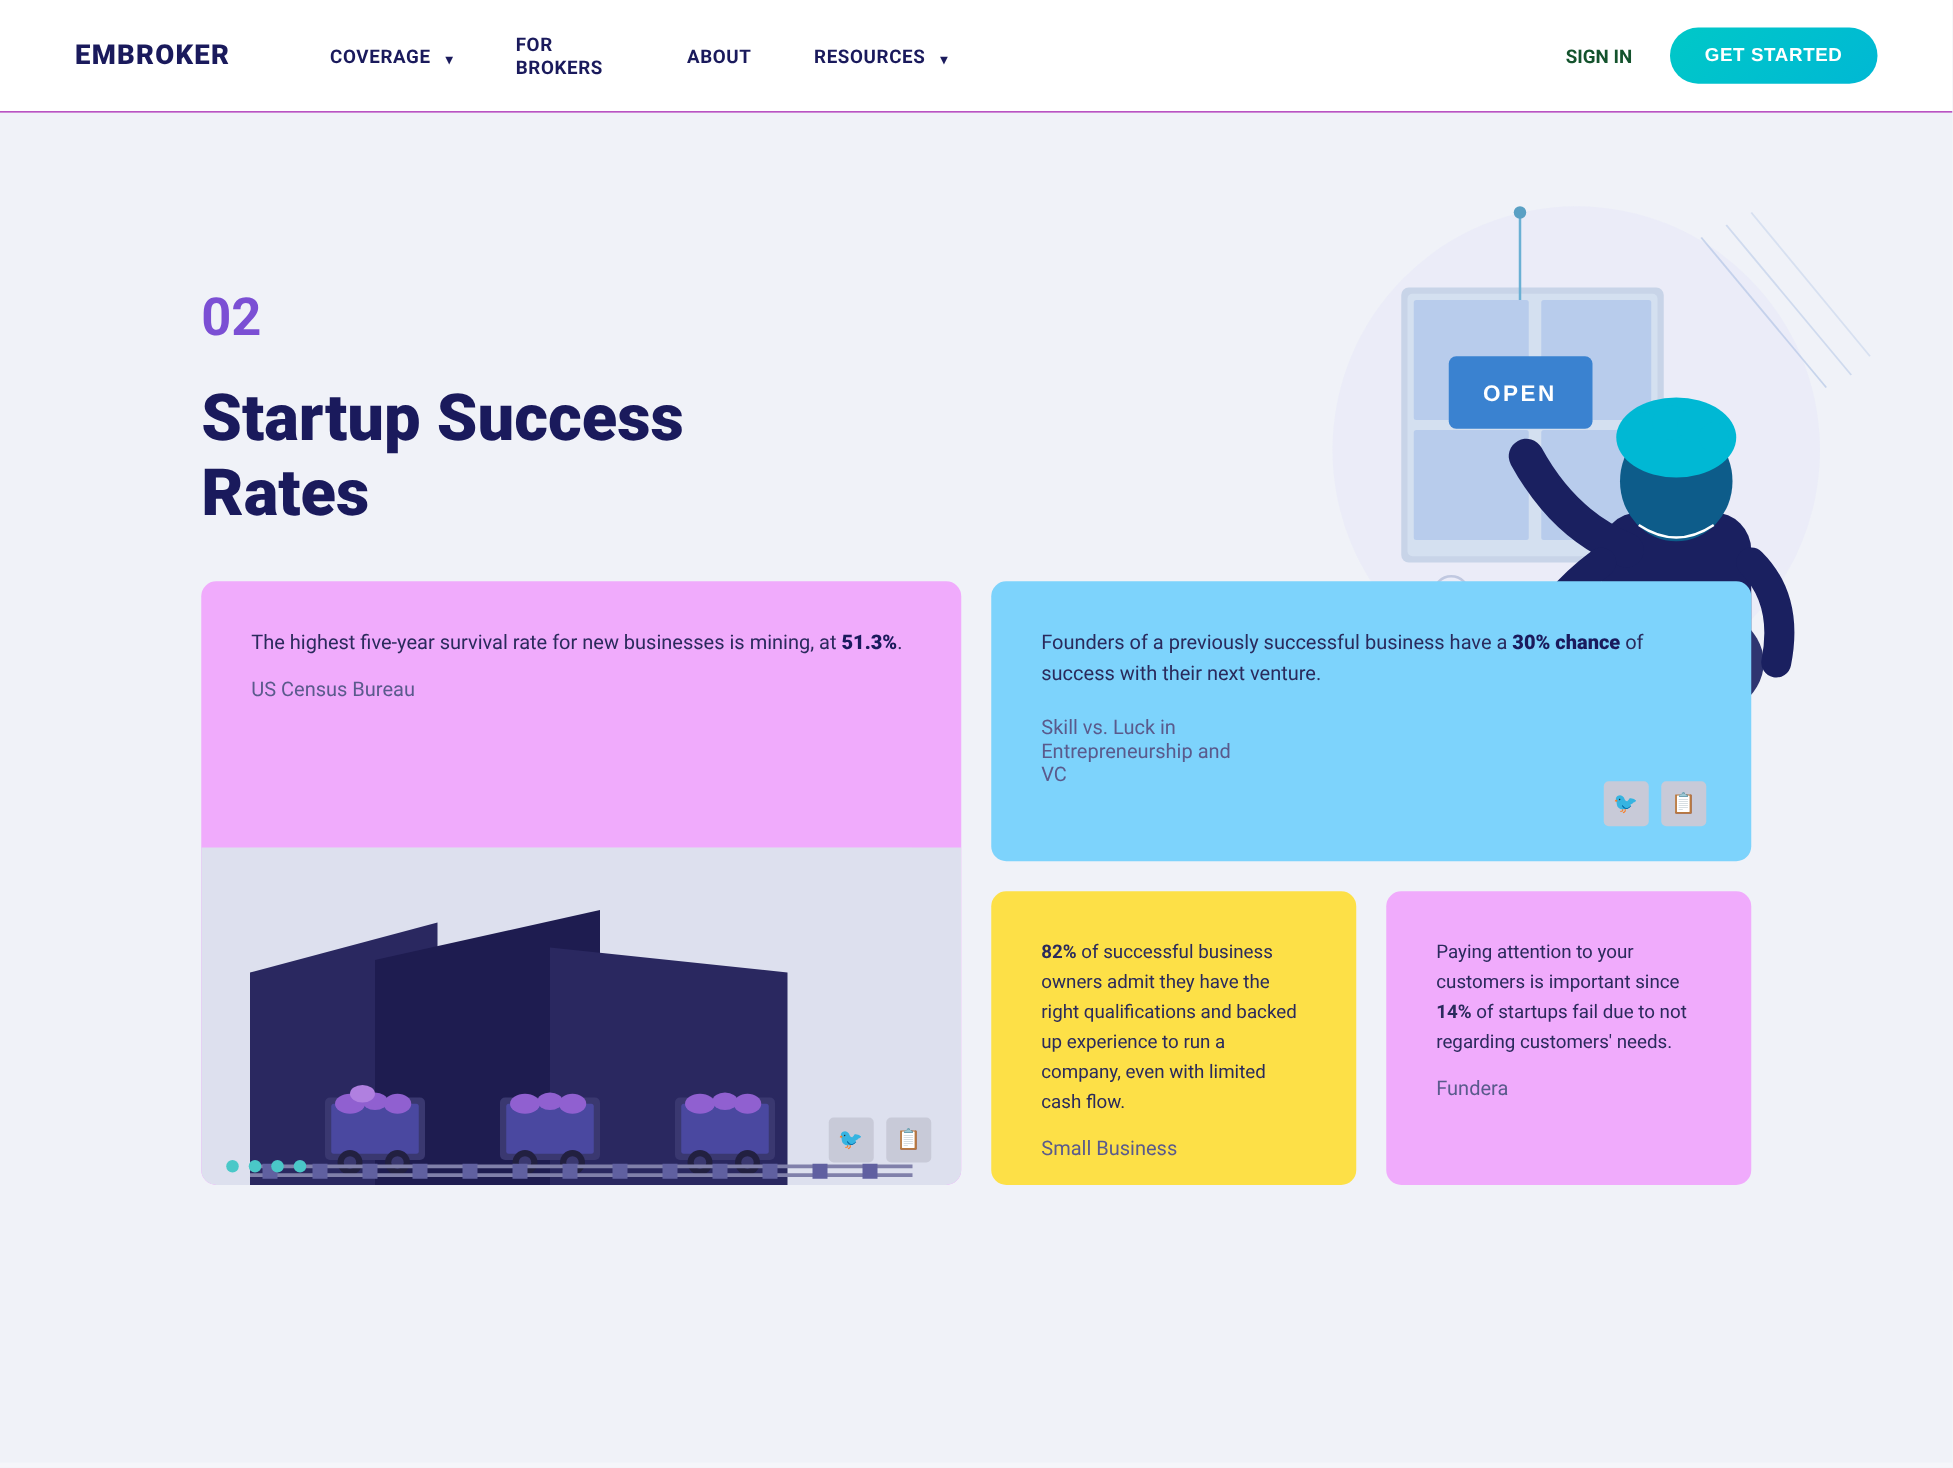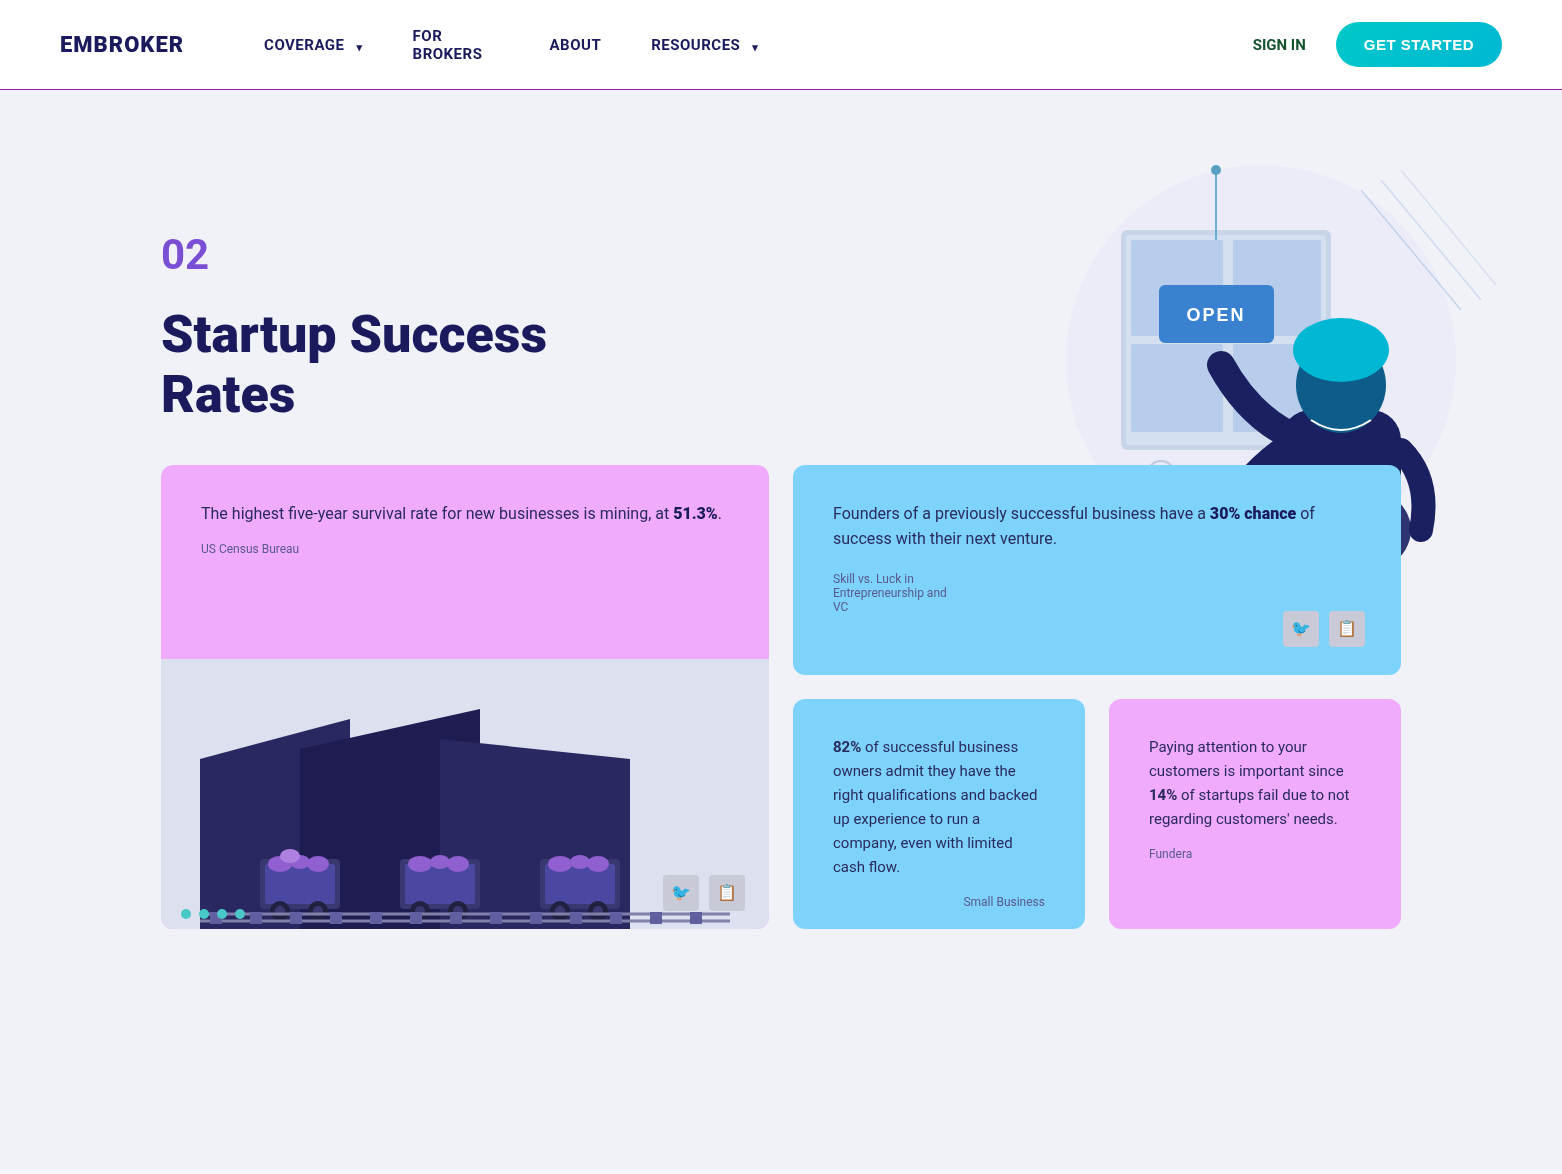--- a/index.html
+++ b/index.html
@@ -138,21 +138,21 @@
       line-height: 1.6;
       color: #2a2a5c;
     }
 
     .card-text strong {
       font-weight: 900;
       color: #1a1a5c;
     }
 
     .card-source {
-      font-size: 12px;
+      font-size: 16px;
       color: #5a5a8c;
       margin-top: 16px;
     }
 
     .card-icons {
       position: absolute;
       bottom: 28px;
       right: 36px;
       display: flex;
       gap: 10px;
@@ -388,25 +388,25 @@
 Entrepreneurship and
 VC</p>
           <div class="card-icons">
             <div class="card-icon">🐦</div>
             <div class="card-icon">📋</div>
           </div>
         </div>
 
         <div style="display:grid; grid-template-columns:1fr 1fr; gap:24px;">
 
-          <div class="card card-bg-light" style="background:#7dd3fc; min-height:220px; position:relative; padding-bottom:20px;">
+          <div class="card card-bg-light" style="background:#fde047; min-height:220px; position:relative; padding-bottom:20px;">
             <p class="card-small-text">
               <strong>82%</strong><span> of successful business owners admit they have the right qualifications and backed up experience to run a company, even with limited cash flow.</span>
             </p>
-            <p class="card-source" style="margin-top:16px;text-align:right;">Small Business</p>
+            <p class="card-source" style="margin-top:16px;">Small Business</p>
           </div>
 
           <div class="card card-bg-white" style="min-height:220px; position:relative; padding-bottom:20px;">
             <p class="card-small-text">
               <span>Paying attention to your customers is important since </span><strong>14%</strong><span> of startups fail due to not regarding customers' needs.</span>
             </p>
             <p class="card-source" style="margin-top:16px;">Fundera</p>
           </div>
 
         </div>

